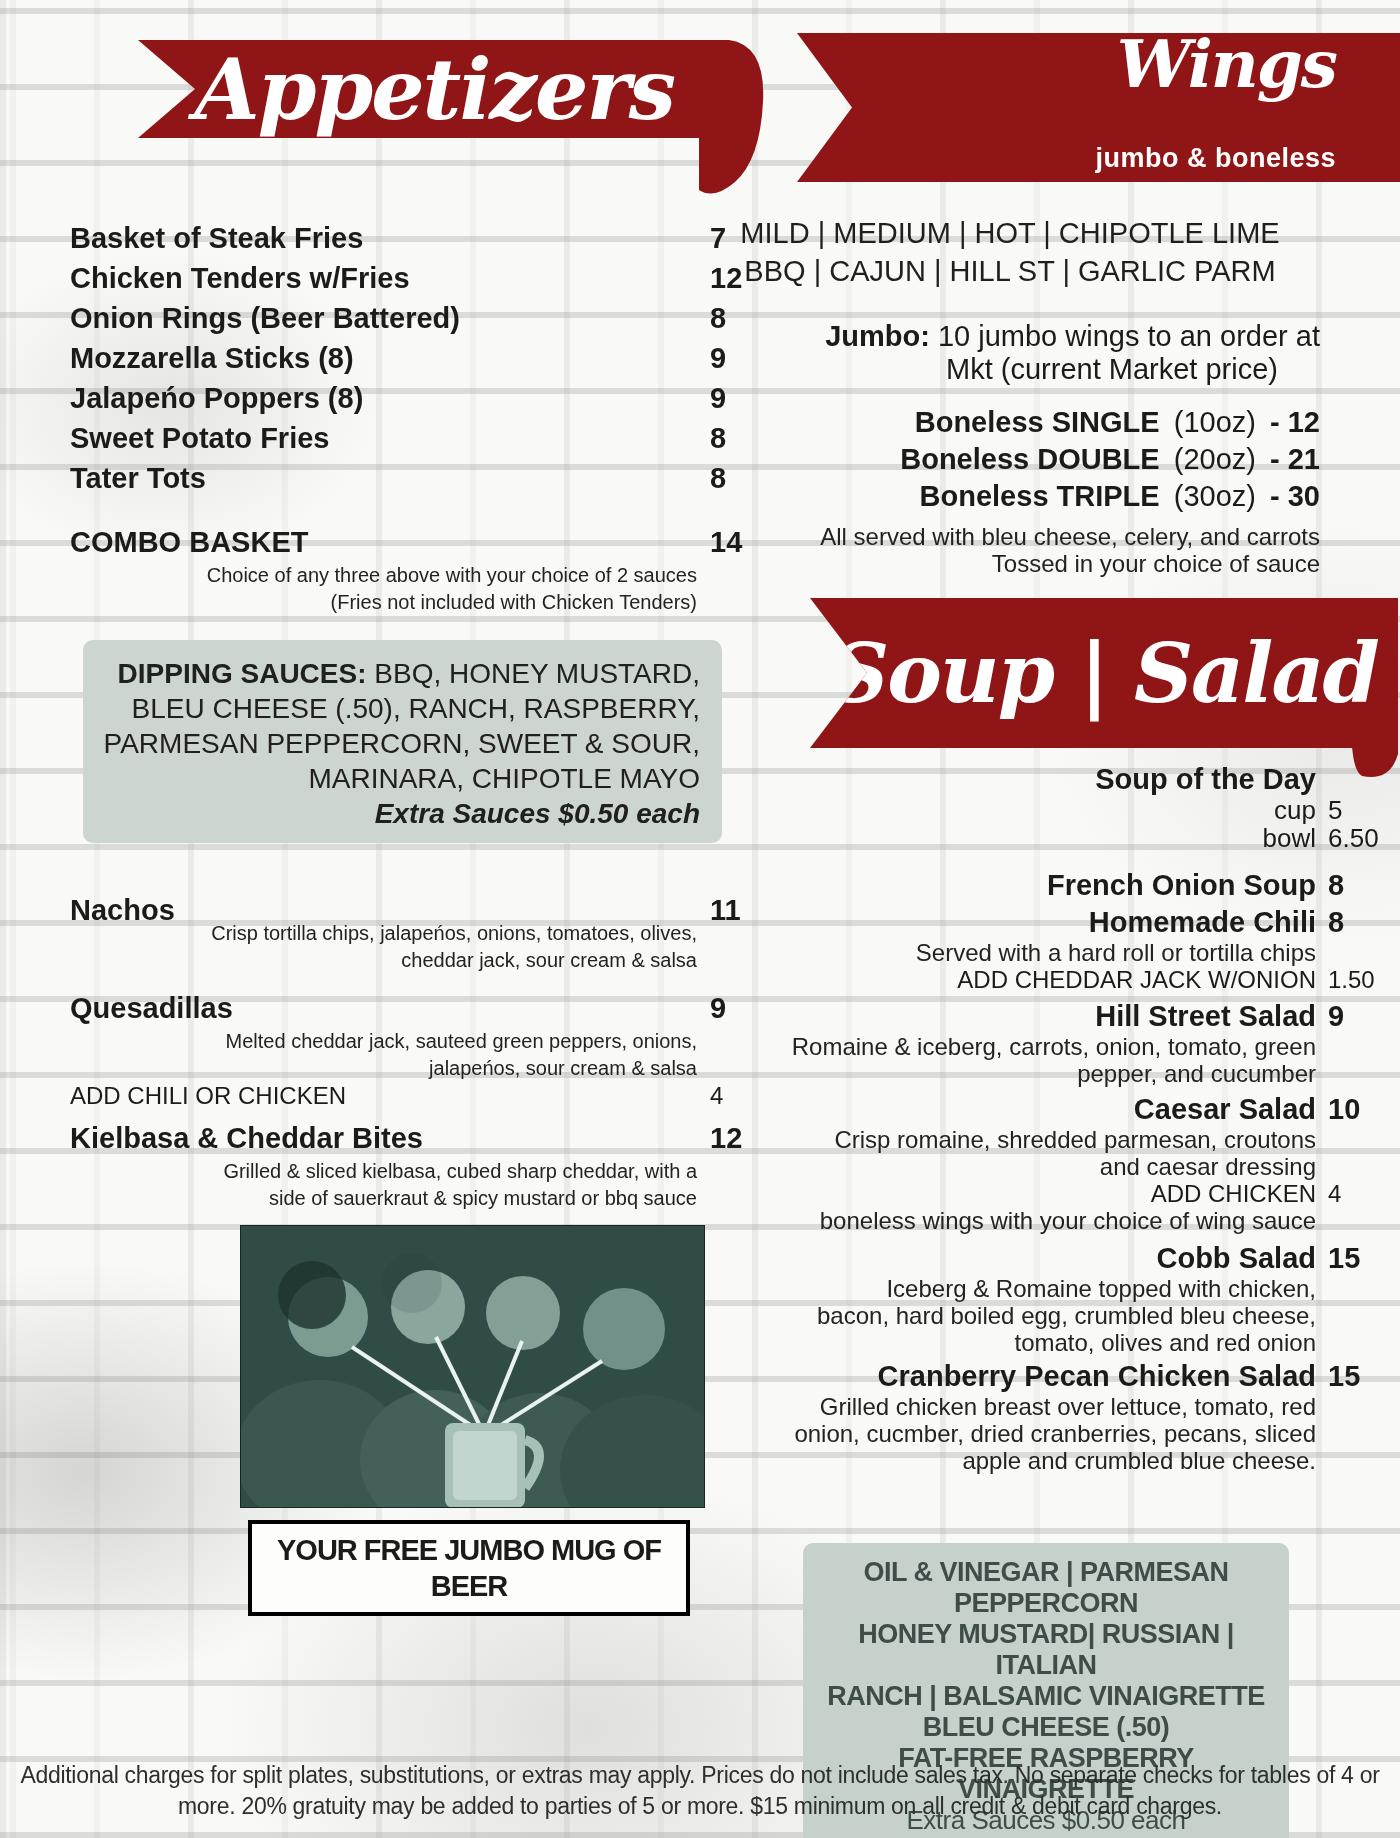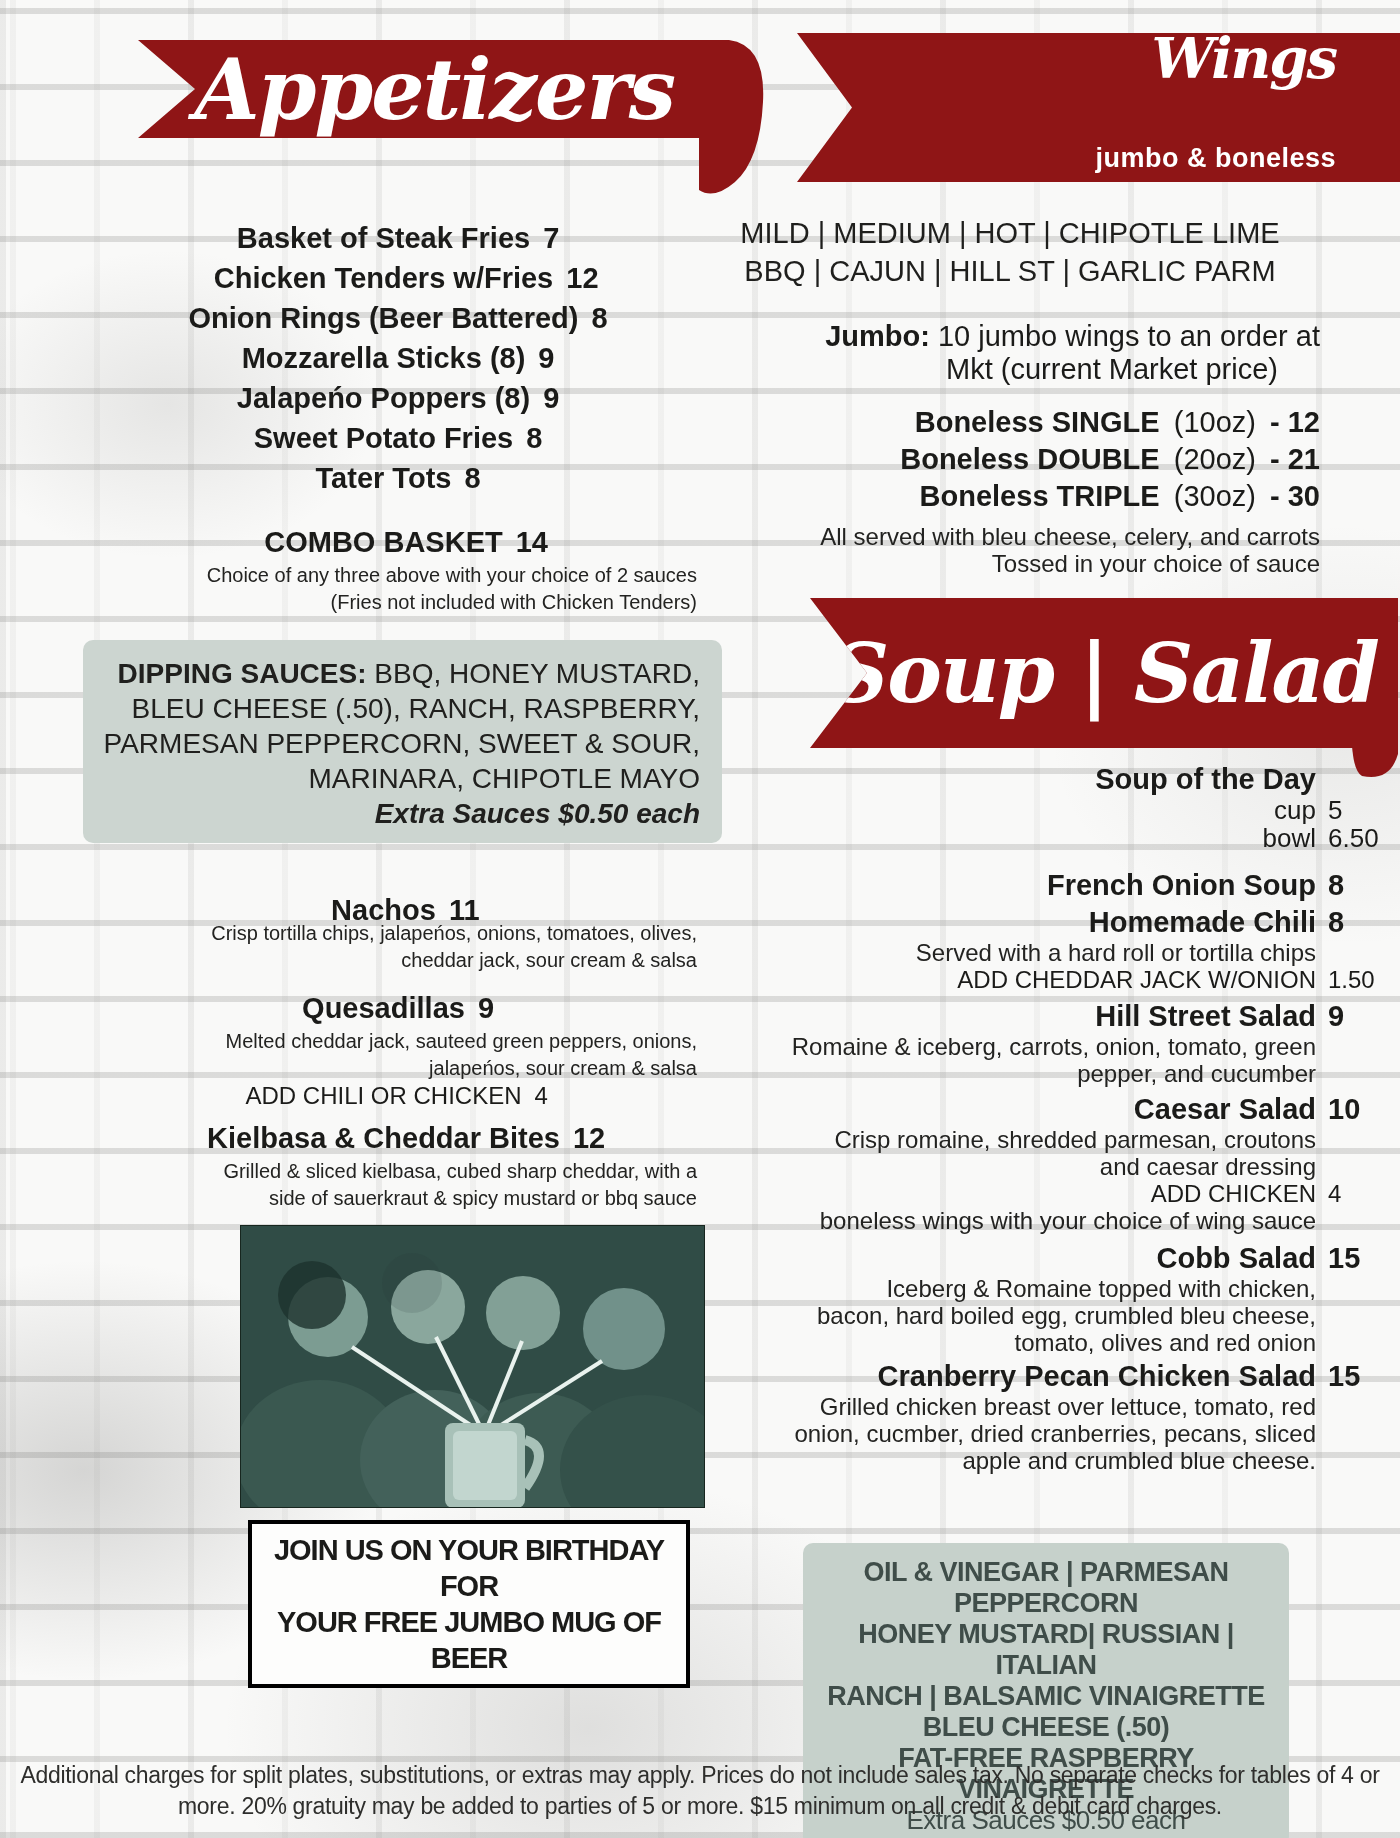--- a/index.html
+++ b/index.html
@@ -23,32 +23,32 @@
     letter-spacing:-2px;white-space:nowrap;
   }
   .banner-appetizers{left:138px;top:40px;width:562px;height:98px;
     clip-path:polygon(0 0,100% 0,100% 100%,0 100%,57px 50%);
     display:flex;align-items:center;justify-content:flex-end;padding-right:26px;box-sizing:border-box;}
   .banner-appetizers .banner-title{font-size:84px;}
   .tail{position:absolute;}
   .banner-wings{left:797px;top:33px;width:603px;height:149px;
     clip-path:polygon(0 0,100% 0,100% 100%,0 100%,55px 50%);
     box-sizing:border-box;}
-  .banner-wings .banner-title{position:absolute;right:64px;top:-8px;font-size:56px;}
+  .banner-wings .banner-title{position:absolute;right:64px;top:-8px;font-size:66px;}
   .wings-sub{position:absolute;right:64px;bottom:8px;font-weight:bold;font-size:27px;letter-spacing:0.5px;}
   .banner-soup{left:810px;top:598px;width:588px;height:150px;
     clip-path:polygon(0 0,100% 0,100% 100%,0 100%,57px 50%);
     display:flex;align-items:center;justify-content:center;box-sizing:border-box;}
   .banner-soup .banner-title{font-size:82px;}
 
   .col-left{position:absolute;left:70px;top:218px;width:686px;}
   .col-wings{position:absolute;left:700px;top:214px;width:620px;}
   .col-soup{position:absolute;left:700px;top:762px;width:678px;}
 
-  .mrow{display:flex;justify-content:center;align-items:baseline;font-weight:bold;font-size:29px;line-height:40px;white-space:nowrap;}
+  .mrow{display:flex;justify-content:space-between;align-items:baseline;font-weight:bold;font-size:29px;line-height:40px;white-space:nowrap;}
   .mrow .price{width:46px;margin-left:13px;text-align:left;flex:none;}
   .desc{font-size:20px;line-height:27px;text-align:right;padding-right:59px;color:#232321;}
   .addon{font-weight:normal;font-size:24px;line-height:28px;}
 
   .srow{display:flex;justify-content:flex-end;align-items:flex-end;font-weight:bold;font-size:29px;line-height:34px;white-space:nowrap;}
   .srow .price{width:50px;margin-left:12px;text-align:left;flex:none;}
   .srow.sub{font-weight:normal;font-size:26px;line-height:28px;}
   .sdesc{font-size:24px;line-height:27px;text-align:right;padding-right:62px;color:#232321;}
   .saddon{font-weight:normal;font-size:24px;line-height:27px;}
 
@@ -193,21 +193,20 @@
       <path d="M246 205 L282 116" stroke="#e9f2ee" stroke-width="4"></path>
       <path d="M250 207 L362 136" stroke="#e9f2ee" stroke-width="4"></path>
       <rect x="205" y="198" width="80" height="85" rx="8" fill="#a8c1b8"></rect>
       <rect x="213" y="206" width="64" height="69" rx="6" fill="#c2d6cf"></rect>
       <path d="M285 215 q28 8 0 48" stroke="#a8c1b8" stroke-width="10" fill="none"></path>
       <rect width="465" height="283" fill="none" stroke="#17261f" stroke-width="2"></rect>
     </svg>
   </div>
 
   <div class="birthday">
-    <div>JOIN US ON YOUR BIRTHDAY FOR</div>
     <div>YOUR FREE JUMBO MUG OF BEER</div>
   </div>
 
   <div class="col-wings">
     <div class="sauces">MILD | MEDIUM | HOT | CHIPOTLE LIME</div>
     <div class="sauces">BBQ | CAJUN | HILL ST | GARLIC PARM</div>
     <div class="jumbo">
       <div><span class="lbl">Jumbo:</span><span> 10 jumbo wings to an order at</span></div>
       <div class="l2">Mkt (current Market price)</div>
     </div>

